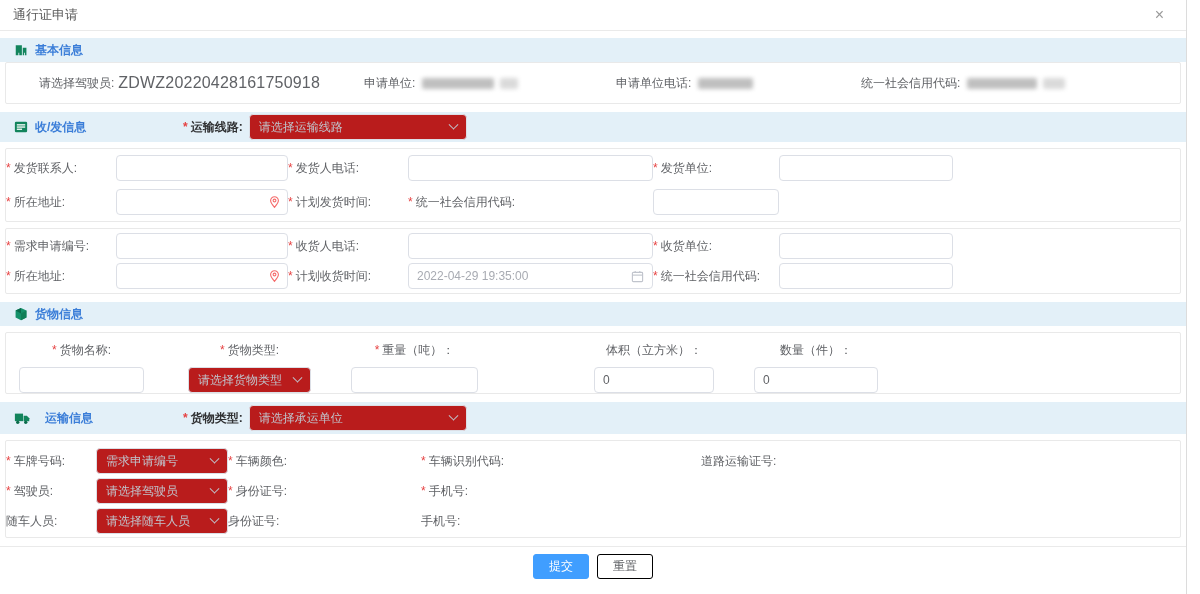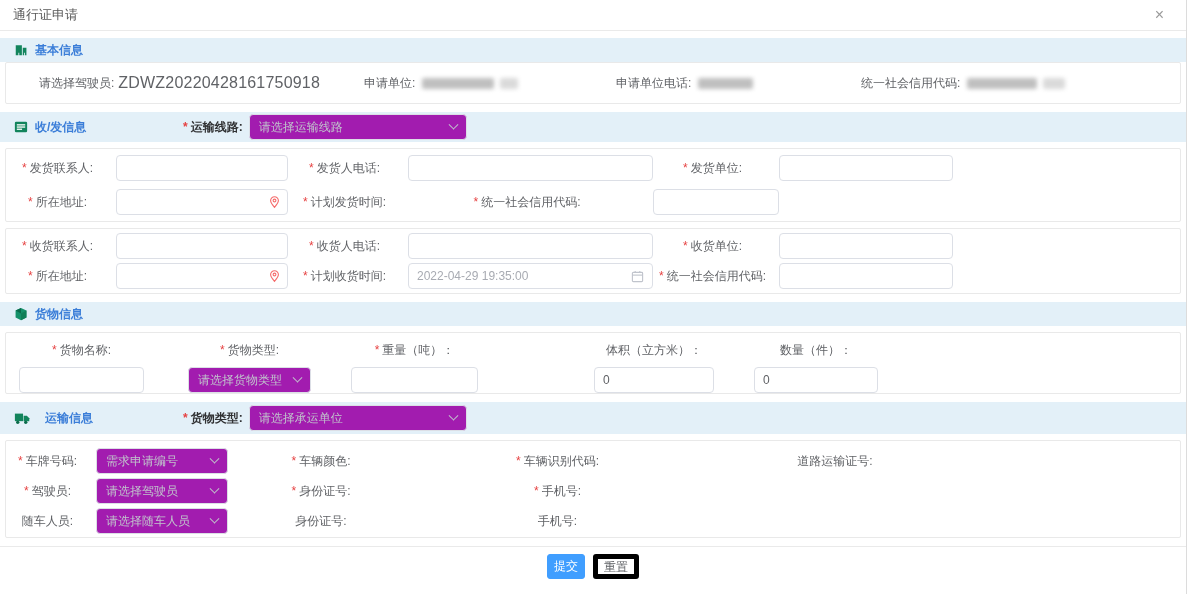--- a/index.html
+++ b/index.html
@@ -35,30 +35,30 @@
   .val { font-size:16px; color:#606266; margin-left:4px; letter-spacing:0.2px; }
   .blurblob { display:inline-block; height:11px; border-radius:2px; background:#bfbfbf;
     filter:blur(2.2px); margin-left:7px; }
   .blurblob.b-sm { background:#dadada; margin-left:6px; }
 
   .group { margin-top:6px; padding:2px 0; }
   .g-send { height:74px; }
   .g-recv { height:66px; }
   .frow { height:50%; display:grid; align-items:center;
     grid-template-columns:110px 172px 120px 245px 126px 174px; }
-  .flabel { font-size:12px; color:#606266; text-align:center; padding-right:7px; white-space:nowrap; }
+  .flabel { font-size:12px; color:#606266; text-align:left; padding-right:7px; white-space:nowrap; }
   .req { color:#e64242; margin-right:3px; font-size:12px; }
   .fctl { position:relative; height:26px; }
   input.txt { width:100%; height:26px; border:1px solid #dcdfe6; border-radius:4px;
     padding:0 8px; font-size:12px; color:#606266; outline:none;
     font-family:"Liberation Sans","DejaVu Sans",sans-serif; }
   input.txt.with-icon { padding-right:26px; }
   .ctl-icon { position:absolute; right:7px; top:50%; transform:translateY(-50%); display:flex; }
 
-  .select { height:26px; border:1px solid #dcdfe6; border-radius:4px; background:#a21caf;
+  .select { height:26px; border:1px solid #dcdfe6; border-radius:4px; background:#b91c1c;
     display:flex; align-items:center; justify-content:space-between; padding:0 9px; cursor:pointer; }
   .select .ph { font-size:12px; color:#c0c4cc; white-space:nowrap; overflow:hidden; }
   .chev { width:7px; height:7px; border-right:1.4px solid #c0c4cc; border-bottom:1.4px solid #c0c4cc;
     transform:rotate(45deg) translate(-2px,-2px); flex:0 0 auto; }
   .datebox { width:100%; height:26px; border:1px solid #dcdfe6; border-radius:4px;
     display:flex; align-items:center; justify-content:space-between; padding:0 8px; background:#fff; }
   .dateval { font-size:12px; color:#a8abb2; white-space:nowrap; }
 
   
   .box-cargo { margin-top:6px; height:62px; display:flex; align-items:flex-end; }
@@ -72,24 +72,24 @@
 
   
   .box-trans { margin-top:6px; height:98px; padding-top:5px; }
   .trow { height:30px; display:grid; align-items:center;
     grid-template-columns:90px 132px 193px 280px 275px; }
   .trow .flabel { padding-right:7px; }
 
   
   .footer { margin-top:8px; border-top:1px solid #eaeaea; padding-top:7px;
     display:flex; justify-content:center; gap:8px; }
-  .btn { height:25px; padding:0 6px; font-size:12px; border-radius:3px; cursor:pointer;
+  .btn { height:25px; padding:0 15px; font-size:12px; border-radius:3px; cursor:pointer;
     font-family:"Liberation Sans","DejaVu Sans",sans-serif; }
   .btn-primary { background:#409eff; border:1px solid #409eff; color:#fff; }
-  .btn-plain { background:#fff; border:5px solid #000000; color:#606266; }
+  .btn-plain { background:#fff; border:1px solid #000000; color:#606266; }
 </style>
 </head>
 <body>
 
 <div class="modal">
 
   <div class="titlebar">
     <span class="ttl">通行证申请</span>
     <span class="close">×</span>
   </div>
@@ -159,21 +159,21 @@
           </span>
       </span>
       <span class="flabel"><i class="req" style="font-style: normal;">*</i><span>计划发货时间:</span></span>
       <span class="flabel"><i class="req" style="font-style: normal;">*</i><span>统一社会信用代码:</span></span>
       <span class="fctl"><input class="txt" style=""></span>
     </div>
   </div>
 
   <div class="box group g-recv">
     <div class="frow">
-      <span class="flabel"><i class="req" style="font-style: normal;">*</i><span>收货联系人:</span></span>
+      <span class="flabel"><i class="req" style="font-style: normal;">*</i><span>需求申请编号:</span></span>
       <span class="fctl"><input class="txt" style=""></span>
       <span class="flabel"><i class="req" style="font-style: normal;">*</i><span>收货人电话:</span></span>
       <span class="fctl"><input class="txt" style=""></span>
       <span class="flabel"><i class="req" style="font-style: normal;">*</i><span>收货单位:</span></span>
       <span class="fctl"><input class="txt" style=""></span>
     </div>
     <div class="frow">
       <span class="flabel"><i class="req" style="font-style: normal;">*</i><span>所在地址:</span></span>
       <span class="fctl">
         <input class="txt with-icon" style="">

